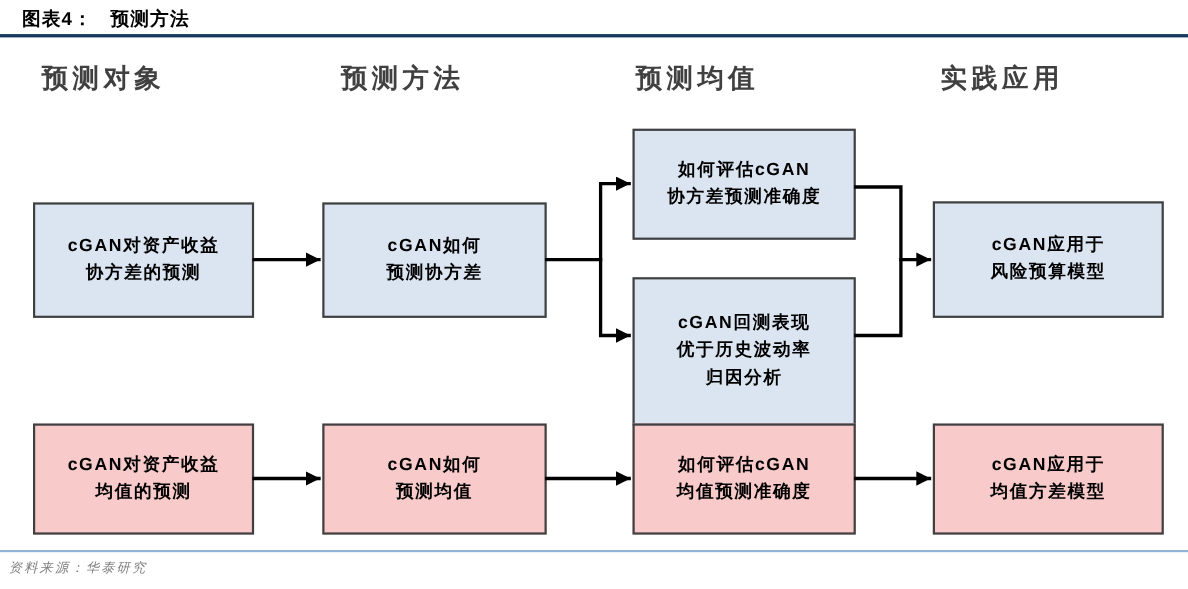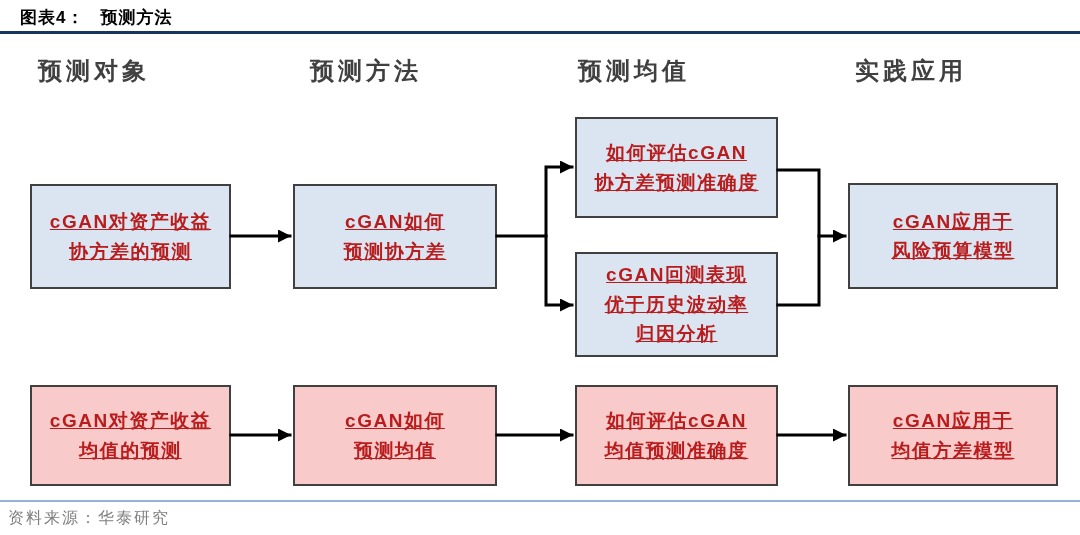--- a/index.html
+++ b/index.html
@@ -54,27 +54,26 @@
     box-sizing: border-box;
     border: 2px solid #404040;
     display: flex;
     align-items: center;
     justify-content: center;
     text-align: center;
   }
   .node-blue { background: #dbe5f1; }
   .node-pink { background: #f8caca; }
   .node-text {
-    font-size: 19px;
+    font-size: 16px;
     font-weight: bold;
-    color: #b91c1c;
+    color: #000000;
     letter-spacing: 1.5px;
     line-height: 1.55;
     white-space: pre-line;
-    text-decoration: underline;
   }
   
   .arrows {
     position: absolute;
     left: 0;
     top: 0;
     width: 1080px;
     height: 535px;
     pointer-events: none;
   }
@@ -85,21 +84,22 @@
     top: 500px;
     width: 1080px;
     height: 2px;
     background: #95b3d7;
   }
   .source-text {
     position: absolute;
     left: 8px;
     top: 508px;
     font-family: "Liberation Serif", "DejaVu Serif", serif;
-    font-size: 16px;
+    font-style: italic;
+    font-size: 12px;
     color: #7f7f7f;
     letter-spacing: 2px;
   }
 </style>
 </head>
 <body>
 
 <div class="stage">
 
   <div class="title-row">
@@ -118,21 +118,21 @@
 协方差的预测</span>
   </div>
   <div class="node node-blue" style="left:293px; top:184px; width:204px; height:105px;">
     <span class="node-text">cGAN如何
 预测协方差</span>
   </div>
   <div class="node node-blue" style="left:575px; top:117px; width:203px; height:101px;">
     <span class="node-text">如何评估cGAN
 协方差预测准确度</span>
   </div>
-  <div class="node node-blue" style="left:575px; top:252px; width:203px; height:105px;">
+  <div class="node node-blue" style="left:575px; top:252px; width:203px; height:135px;">
     <span class="node-text">cGAN回测表现
 优于历史波动率
 归因分析</span>
   </div>
   <div class="node node-blue" style="left:848px; top:183px; width:210px; height:106px;">
     <span class="node-text">cGAN应用于
 风险预算模型</span>
   </div>
 
   <div class="node node-pink" style="left:30px;  top:385px; width:201px; height:101px;">

